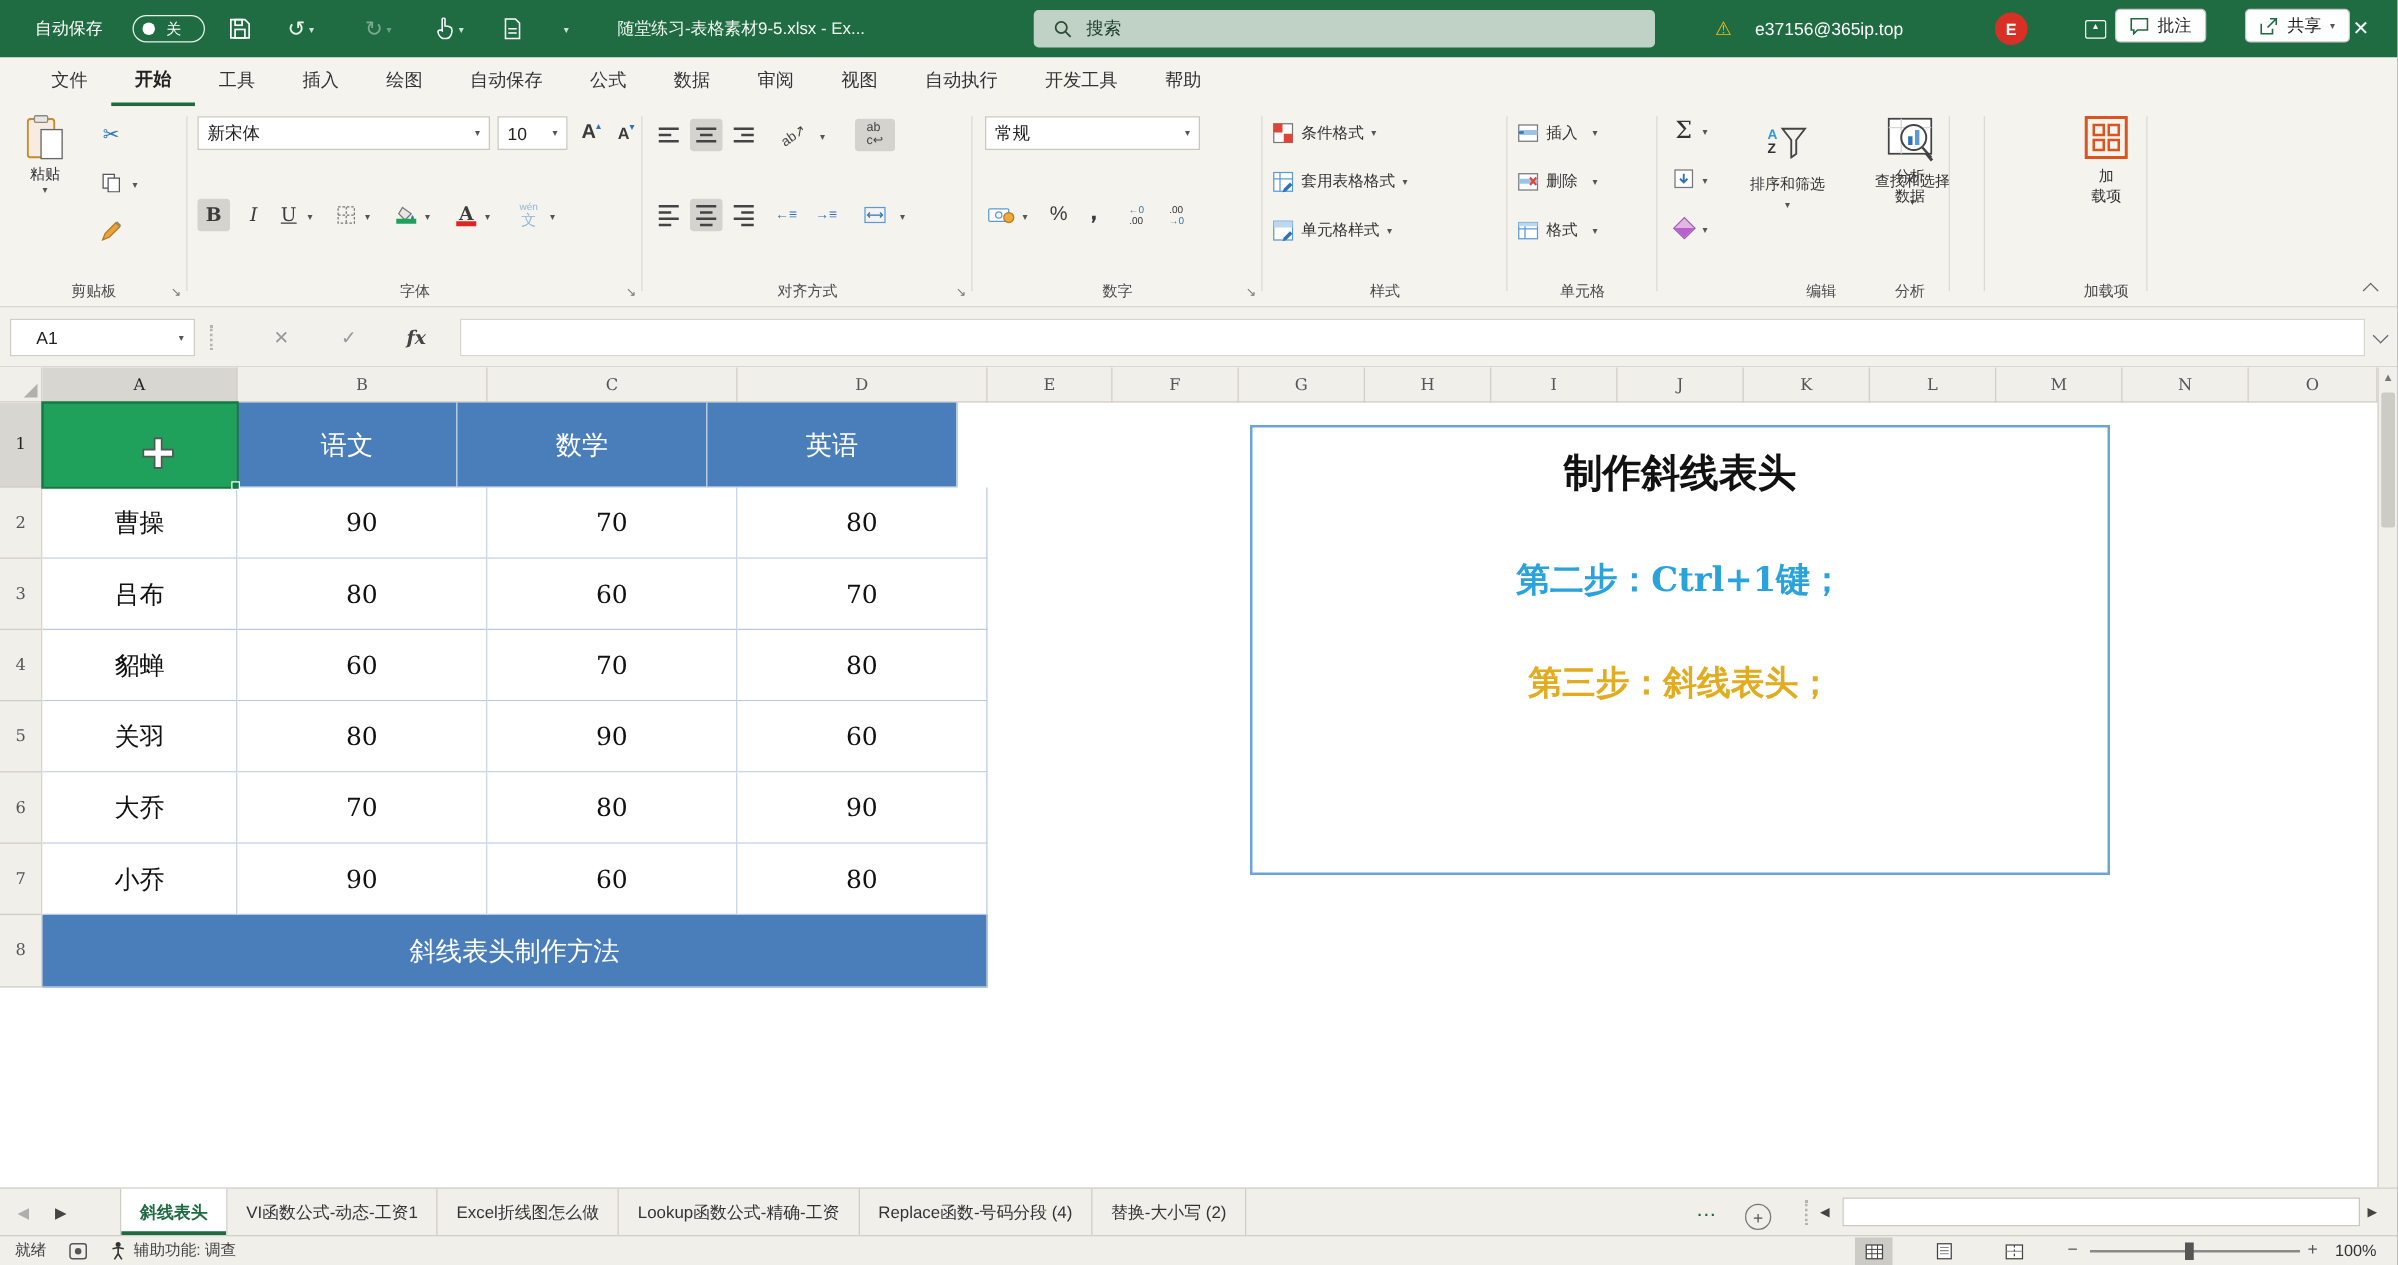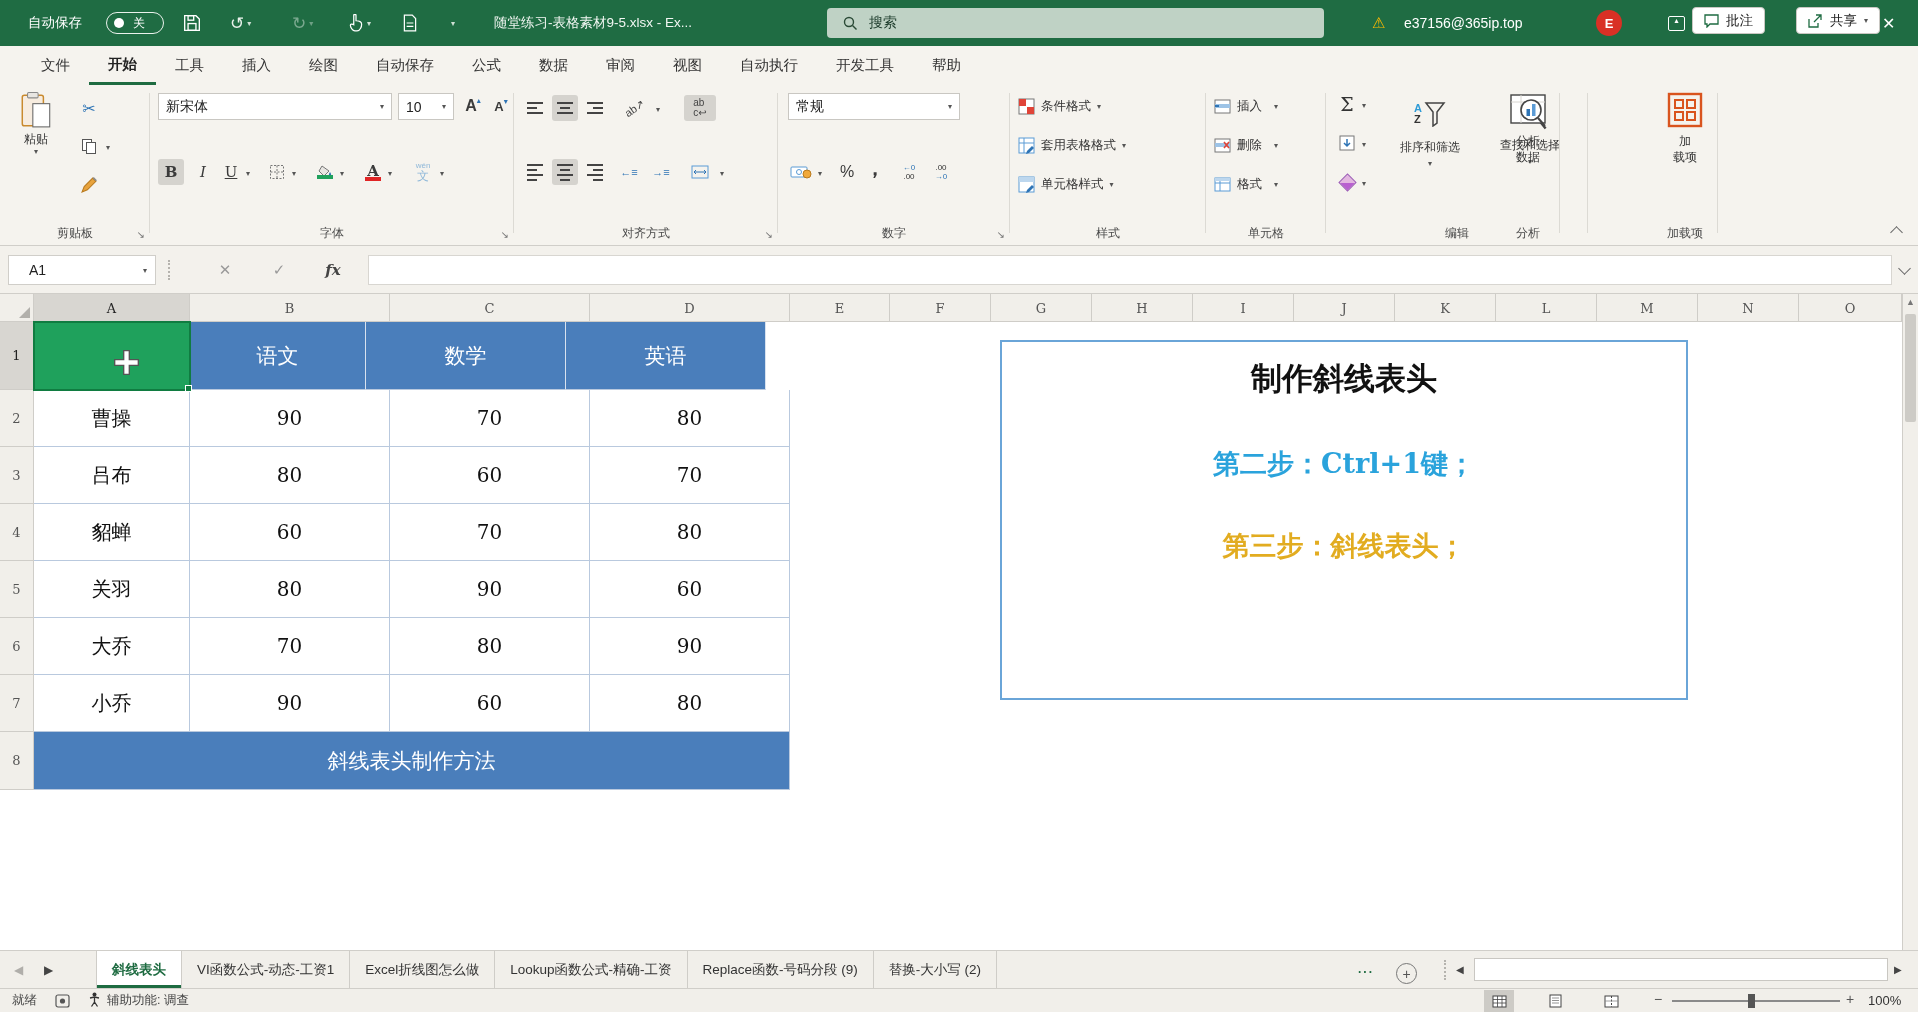--- a/index.html
+++ b/index.html
@@ -661,21 +661,21 @@
         <span>◀</span>
       </div>
     <div class="stnav" style="left:44px;">
         <span>▶</span>
       </div>
     <div class="stabs" id="stabs">
         <div class="stab on">斜线表头</div>
         <div class="stab">VI函数公式-动态-工资1</div>
         <div class="stab">Excel折线图怎么做</div>
         <div class="stab">Lookup函数公式-精确-工资</div>
-        <div class="stab">Replace函数-号码分段 (9)</div>
+        <div class="stab">Replace函数-号码分段 (4)</div>
         <div class="stab">替换-大小写 (2)</div>
       </div>
     <div class="stnav" style="left:1348px;">
         <span class="more">...</span>
       </div>
     <div class="stnav" style="left:1396px;top:0;">
         <span class="addsh">+</span>
       </div>
     <span style="position:absolute;left:1444px;top:9px;height:20px;border-left:2px dotted #b5b3ae;"></span>
     <div class="hsbtn" style="left:1456px;">
@@ -687,21 +687,21 @@
       </div>
   </div>
 
   <div class="sbar">
     <div class="sbl">
       <span>就绪</span>
       <svg class="icon-svg" width="15" height="14" viewBox="0 0 15 14">
           <rect x="1" y="1" width="13" height="12" rx="2" fill="none" stroke="#555" stroke-width="1.2"></rect>
           <circle cx="7.5" cy="7" r="2.6" fill="#555"></circle>
         </svg>
-      <span style="display:flex;gap:6px;">
+      <span style="display:flex;align-items:center;gap:6px;">
         <svg class="icon-svg" width="13" height="15" viewBox="0 0 13 15">
             <circle cx="6.5" cy="2.5" r="2" fill="#333"></circle>
             <path d="M2 6l4.5-1L11 6M6.5 5v5M6.5 10l-3 4.5M6.5 10l3 4.5" fill="none" stroke="#333" stroke-width="1.3"></path>
           </svg>
         <span>辅助功能: 调查</span>
       </span>
     </div>
     <div class="vbtn on" style="left:1484px;">
       <svg class="icon-svg" width="15" height="13" viewBox="0 0 15 13">
           <rect x="1" y="1" width="13" height="11" fill="#fff" stroke="#444"></rect>

